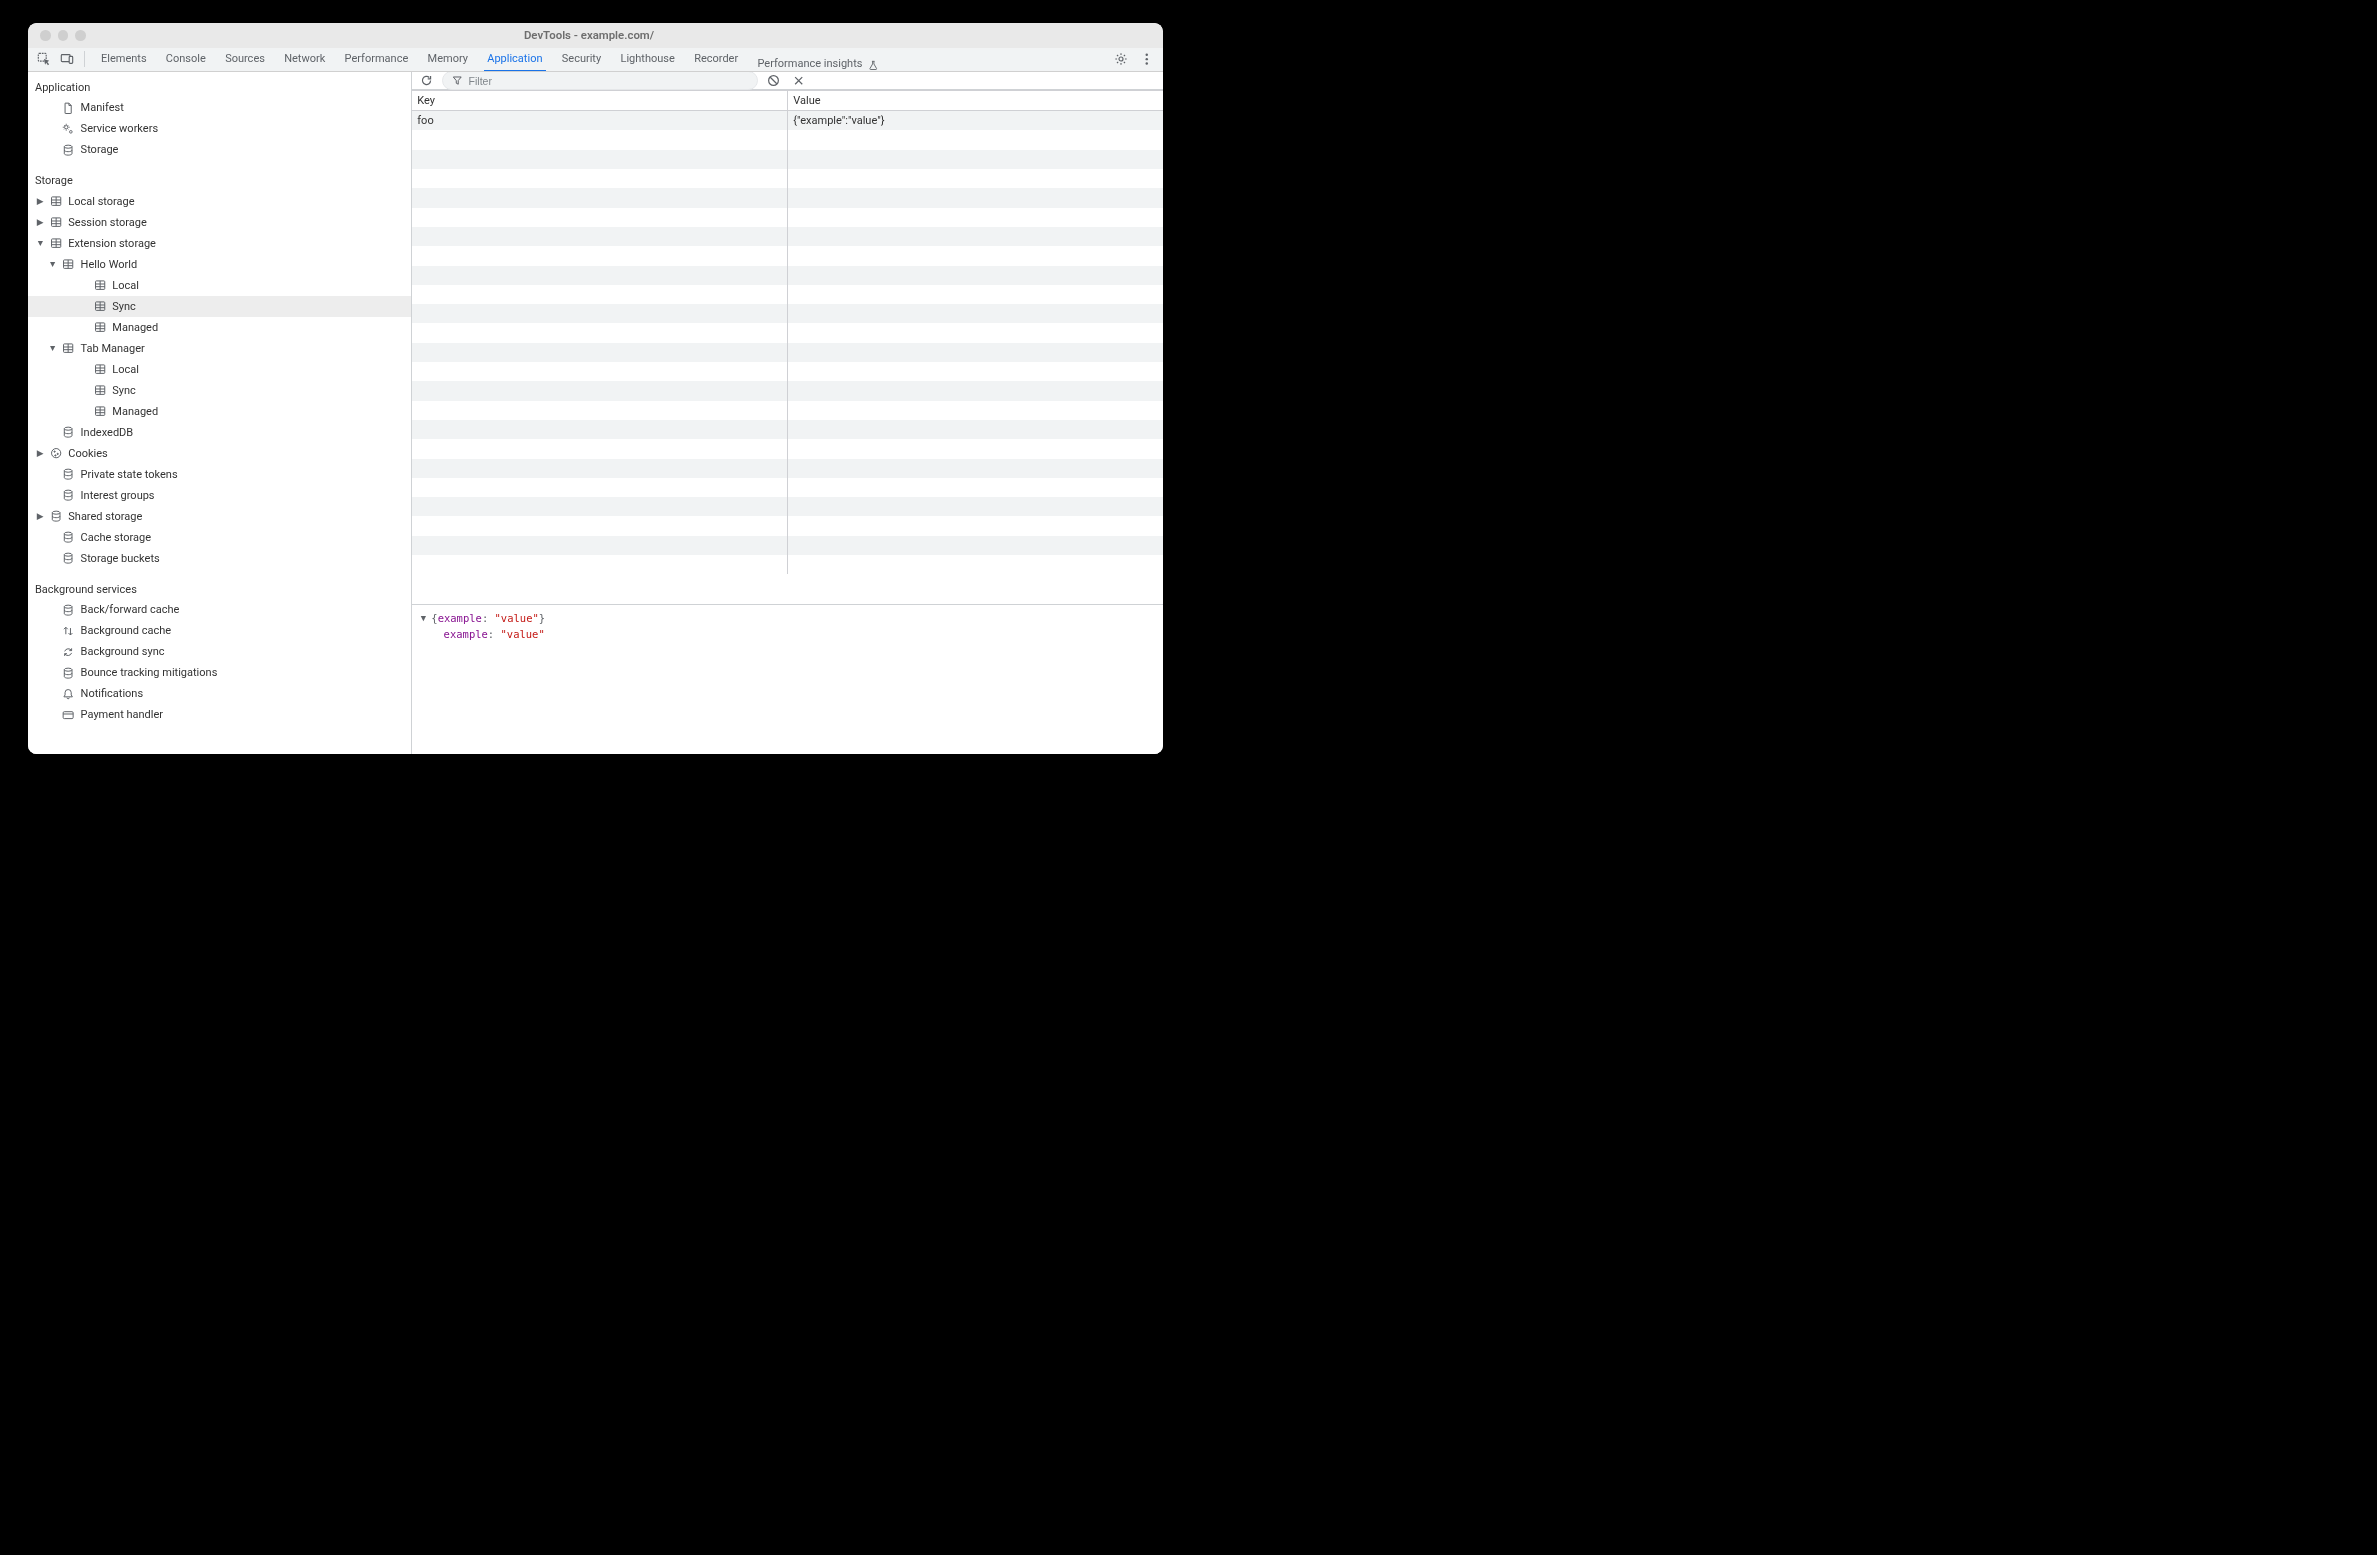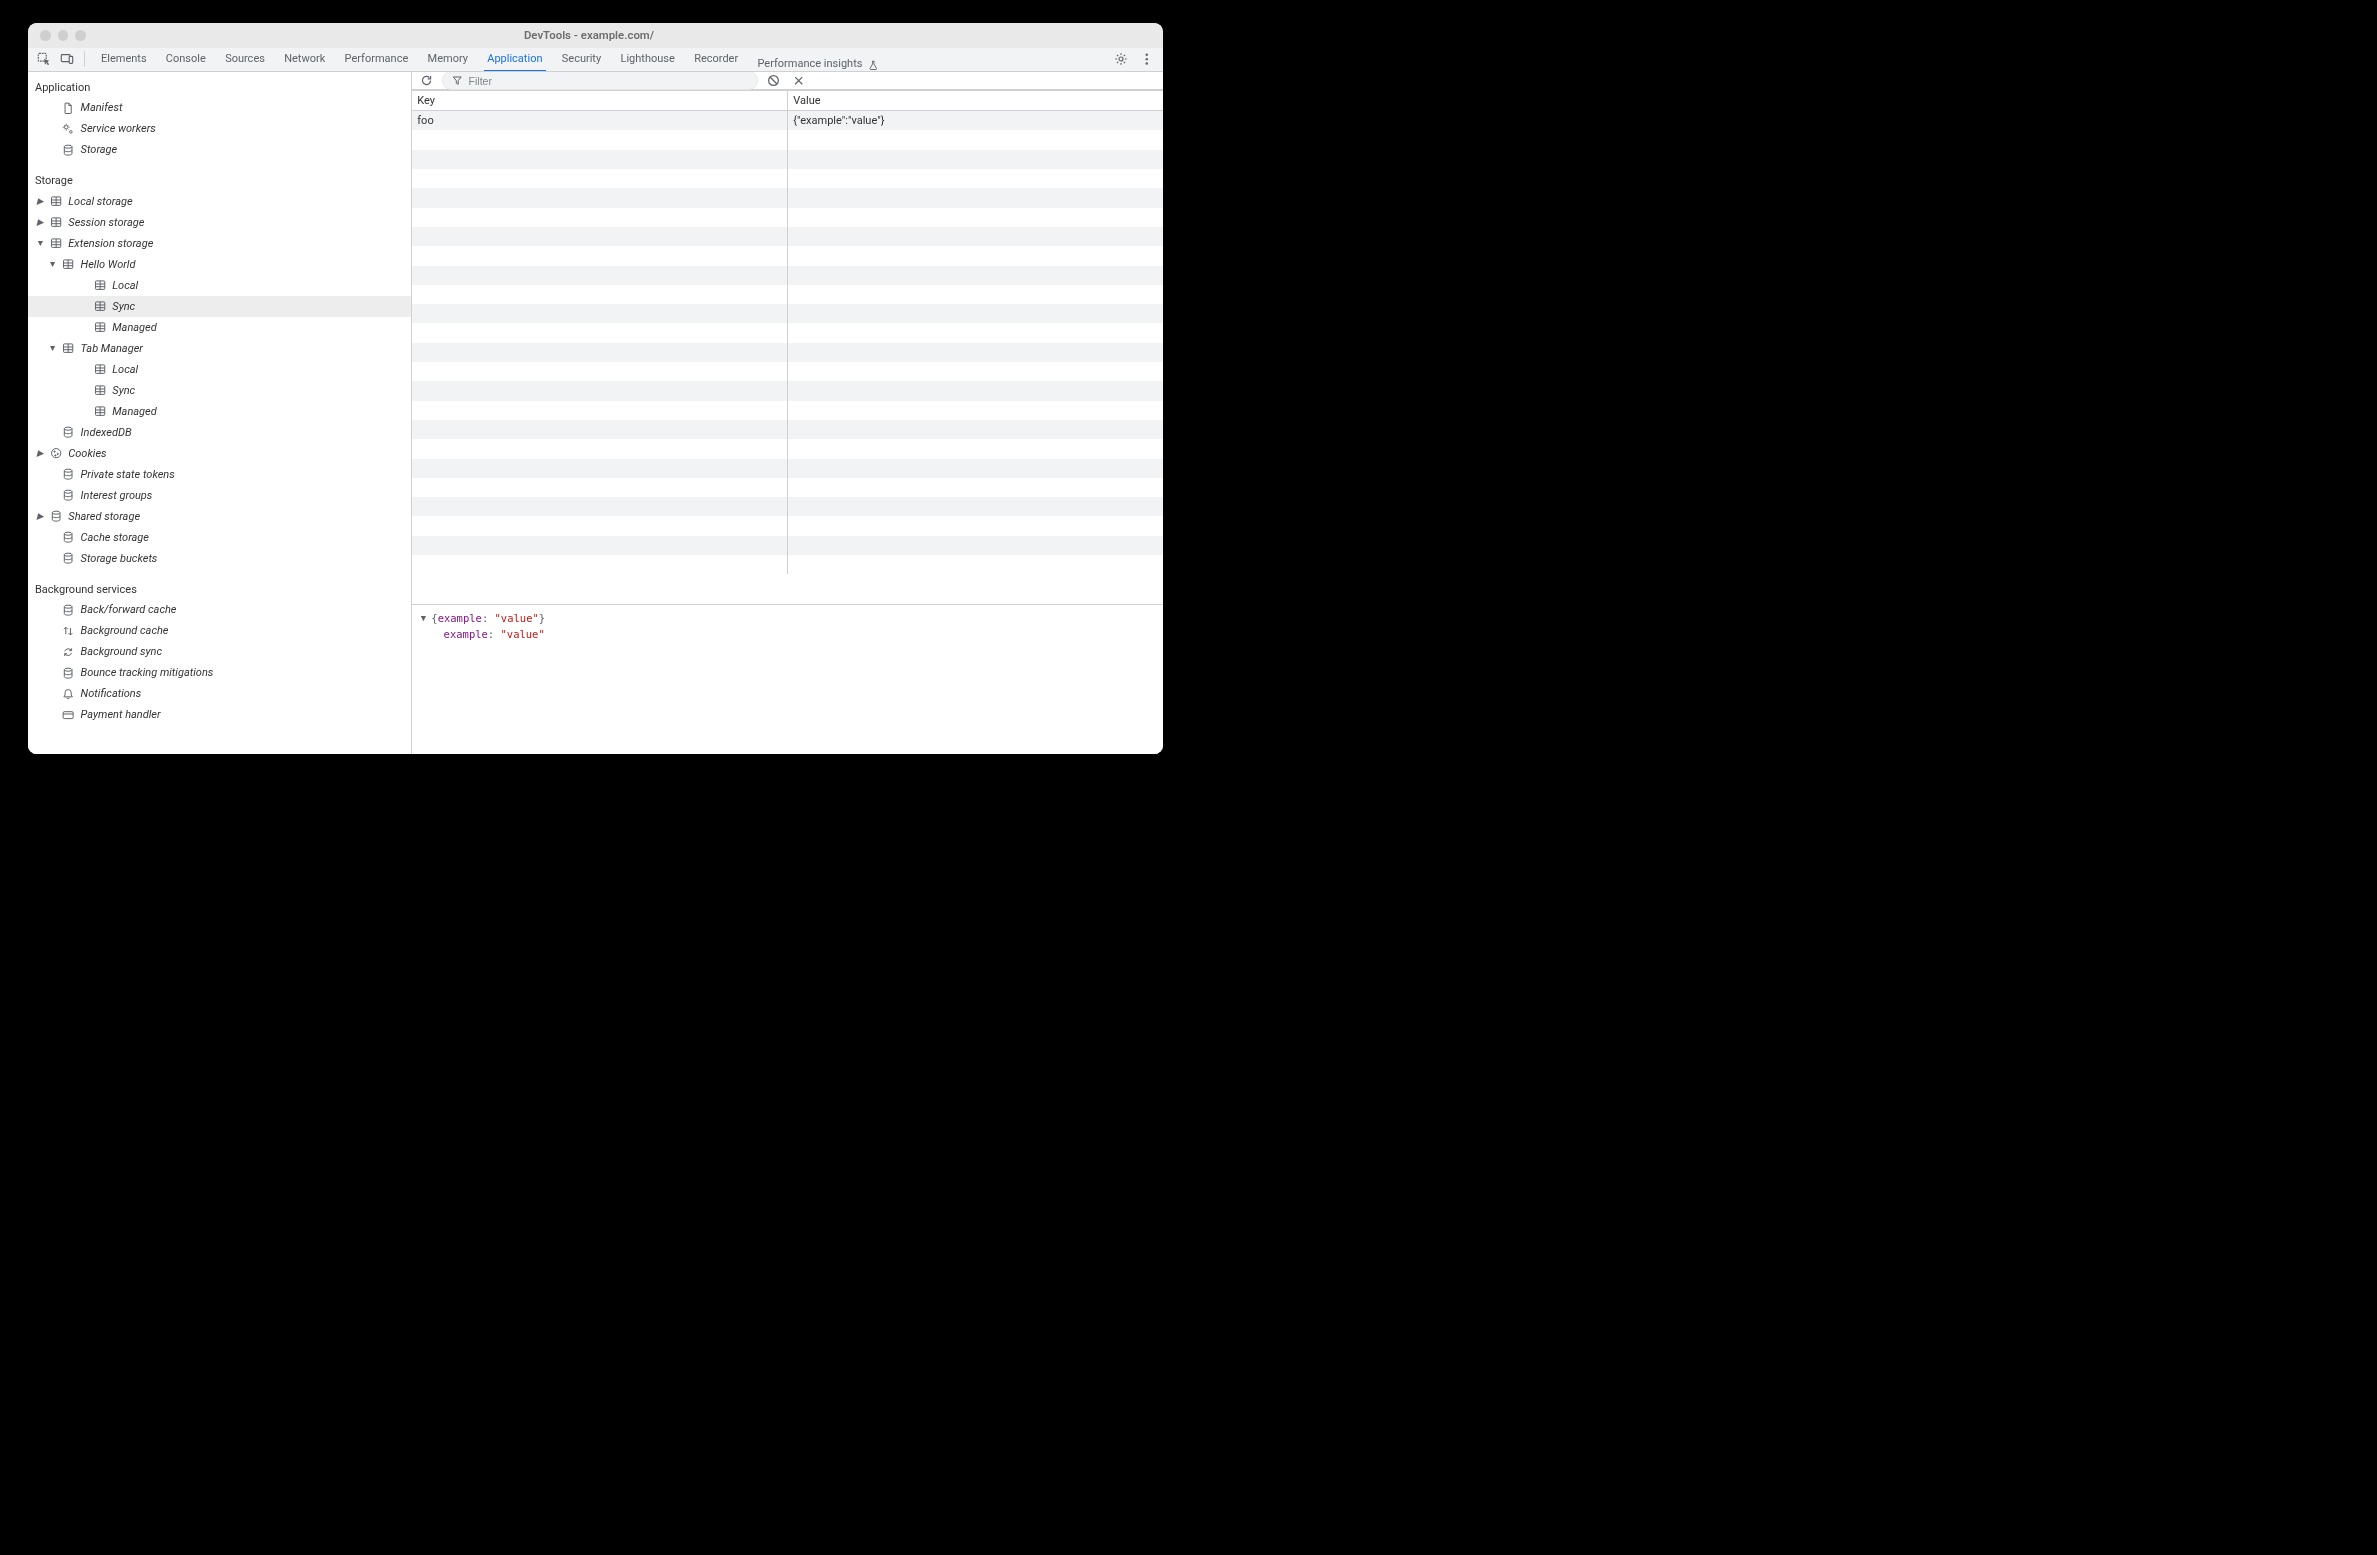--- a/index.html
+++ b/index.html
@@ -101,21 +101,20 @@
   .section-header.with-gap { margin-top: 10.5px; }
   .tree-row {
     display:flex;
     align-items:center;
     height:21px;
     padding-left: 7px;
     color:#333;
     font-size:11px;
     white-space:nowrap;
     cursor: default;
-    font-style: italic;
   }
   .tree-row.selected { background:#ededed; }
   .caret {
     width: 10.5px; height:10.5px;
     flex: 0 0 10.5px;
     display:flex; align-items:center; justify-content:center;
     color:#5f6368;
     font-size:8.8px;
   }
   .caret.empty { visibility:hidden; }

